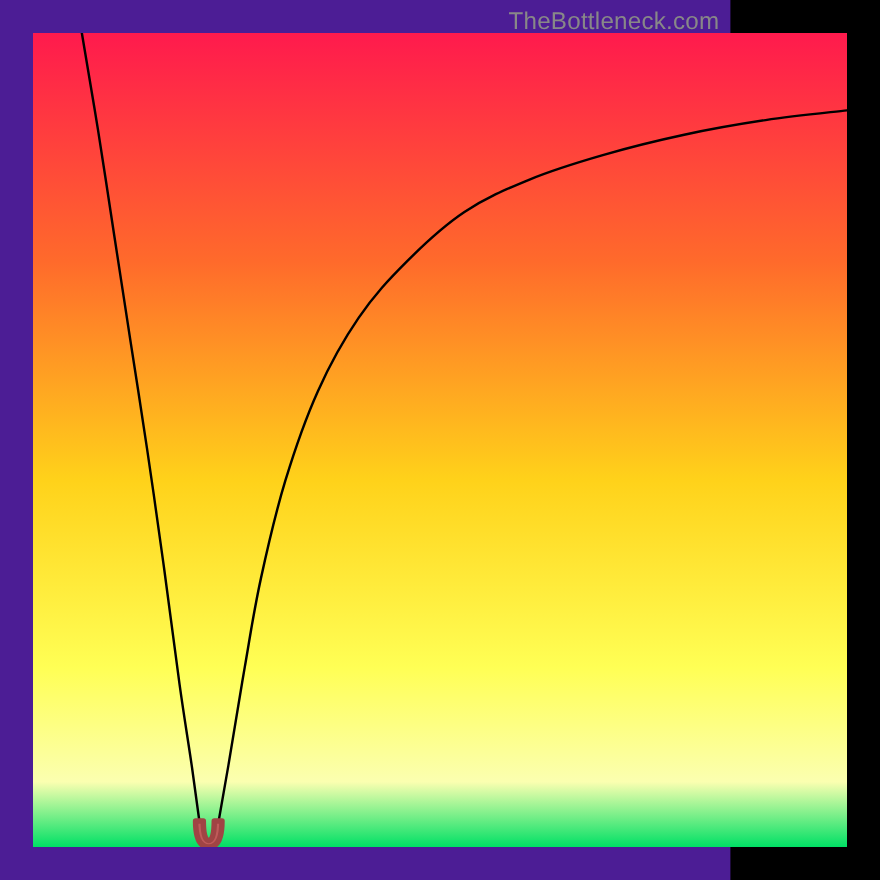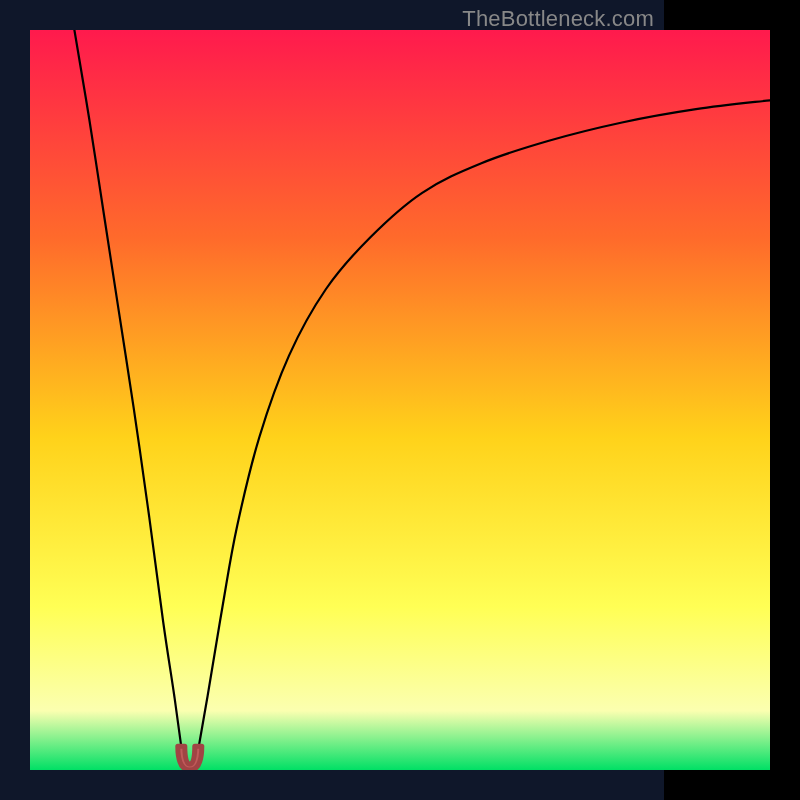--- a/index.html
+++ b/index.html
@@ -10,21 +10,21 @@
     overflow: hidden;
     background: #000;
     font-family: Arial, Helvetica, sans-serif;
   }
   .frame {
     position: absolute;
     top: 0;
     left: 0;
     width: 664px;
     height: 800px;
-    background: #0f172a;
+    background: #4c1d95;
   }
   .plot-area {
     position: absolute;
     top: 30px;
     left: 30px;
     width: 740px;
     height: 740px;
     overflow: hidden;
   }
   .watermark {

